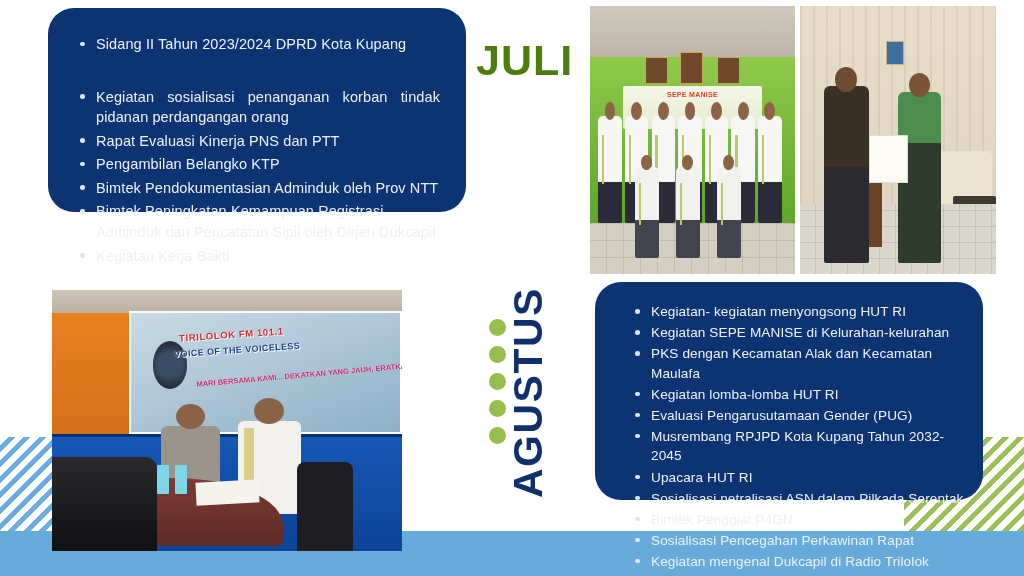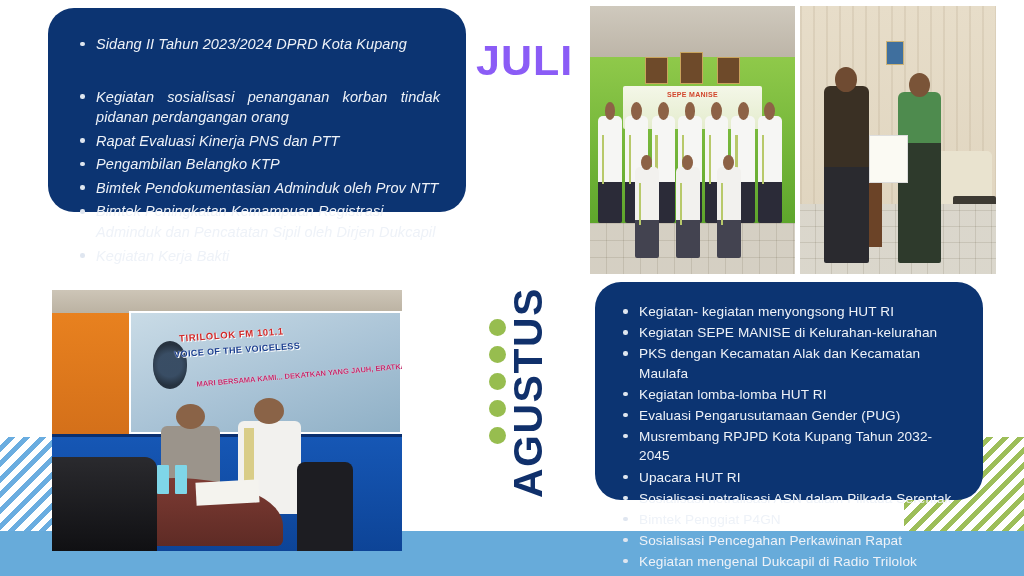--- a/index.html
+++ b/index.html
@@ -28,22 +28,22 @@
     background:#67abda; z-index:2;
   }
 
   
   .card{
     position:absolute;
     background:#0c3472;
     border-radius:26px;
     z-index:4;
   }
-  .card-juli { left:48px;  top:8px;   width:418px; height:204px;font-style:italic; }
-  .card-agustus { left:595px; top:282px; width:388px; height:218px; }
+  .card-juli { left:48px;  top:8px;   width:418px; height:204px; }
+  .card-agustus { left:595px; top:282px; width:388px; height:218px;padding-left:12px; }
 
   .bullet-list{
     list-style:none;
     color:#eef2f8;
     padding:22px 26px 14px 30px;
   }
   .card-juli .bullet-list{ padding-top:26px; }
   .card-agustus .bullet-list{ padding:20px 18px 12px 26px; }
 
   .bullet-list li{
@@ -66,21 +66,21 @@
     width:4.5px; height:4.5px;
     border-radius:50%;
     background:#dfe6f0;
   }
   .justify{ text-align:justify;margin-top:32px; }
 
   
   .month-juli{
     position:absolute; left:476px; top:36px;
     font-size:43px; font-weight:bold; letter-spacing:1px;
-    color:#8b5cf6; z-index:5;
+    color:#4d7c0f; z-index:5;
   }
   .month-agustus{
     position:absolute; left:496px; top:276px;
     width:64px; height:232px;
     display:flex; align-items:center; justify-content:center;
     z-index:5;
   }
   .month-agustus span{
     display:block;
     transform:rotate(-90deg);

